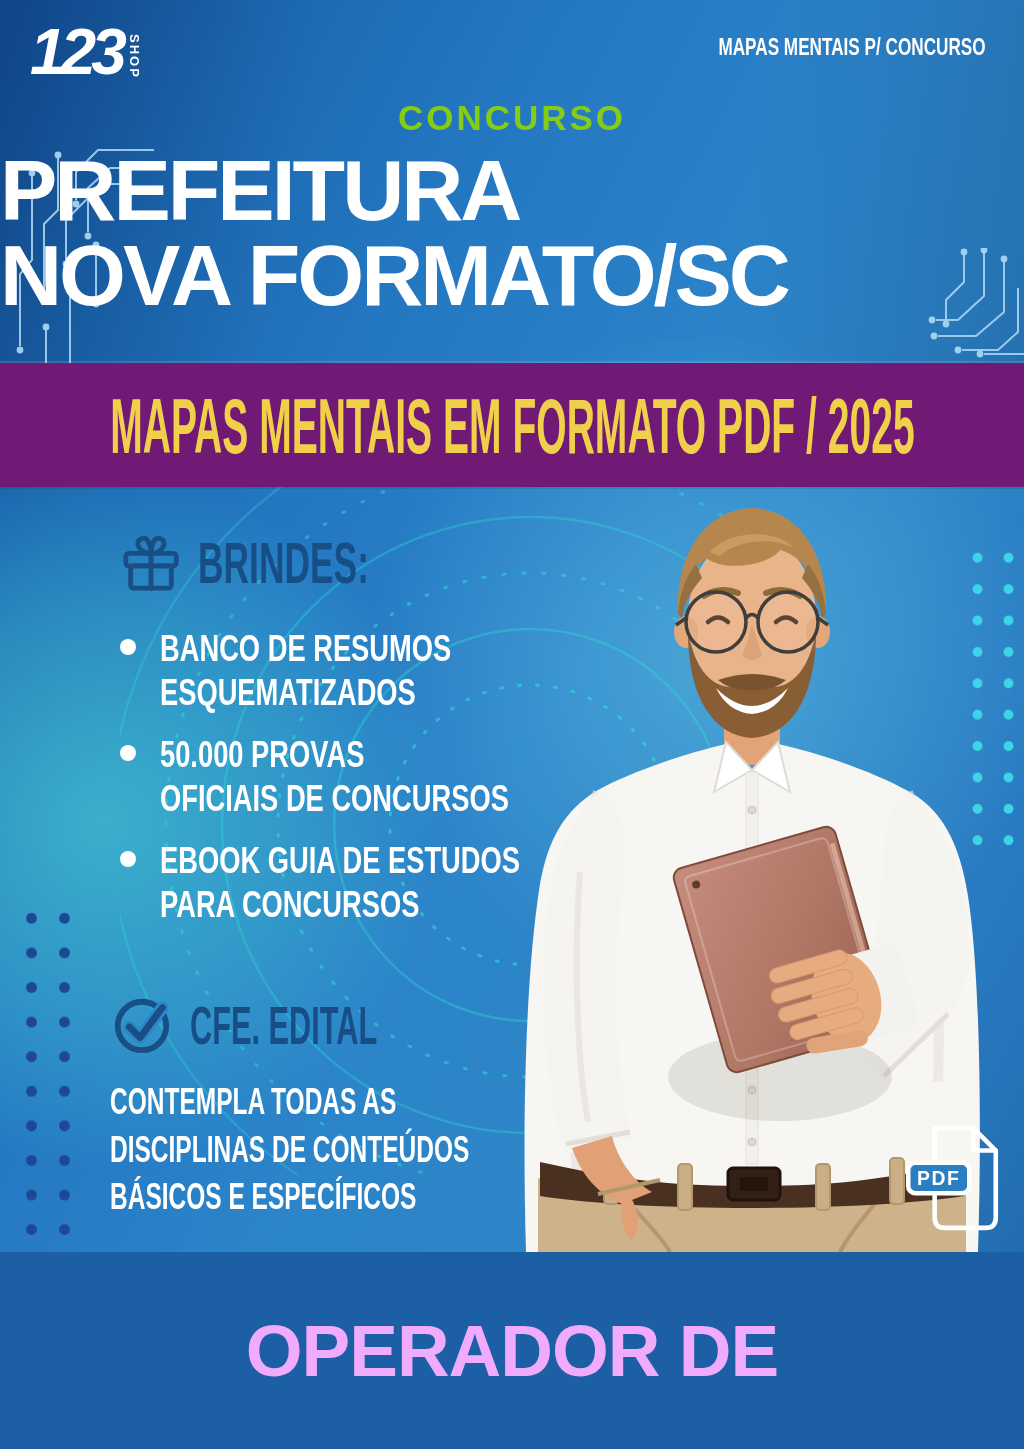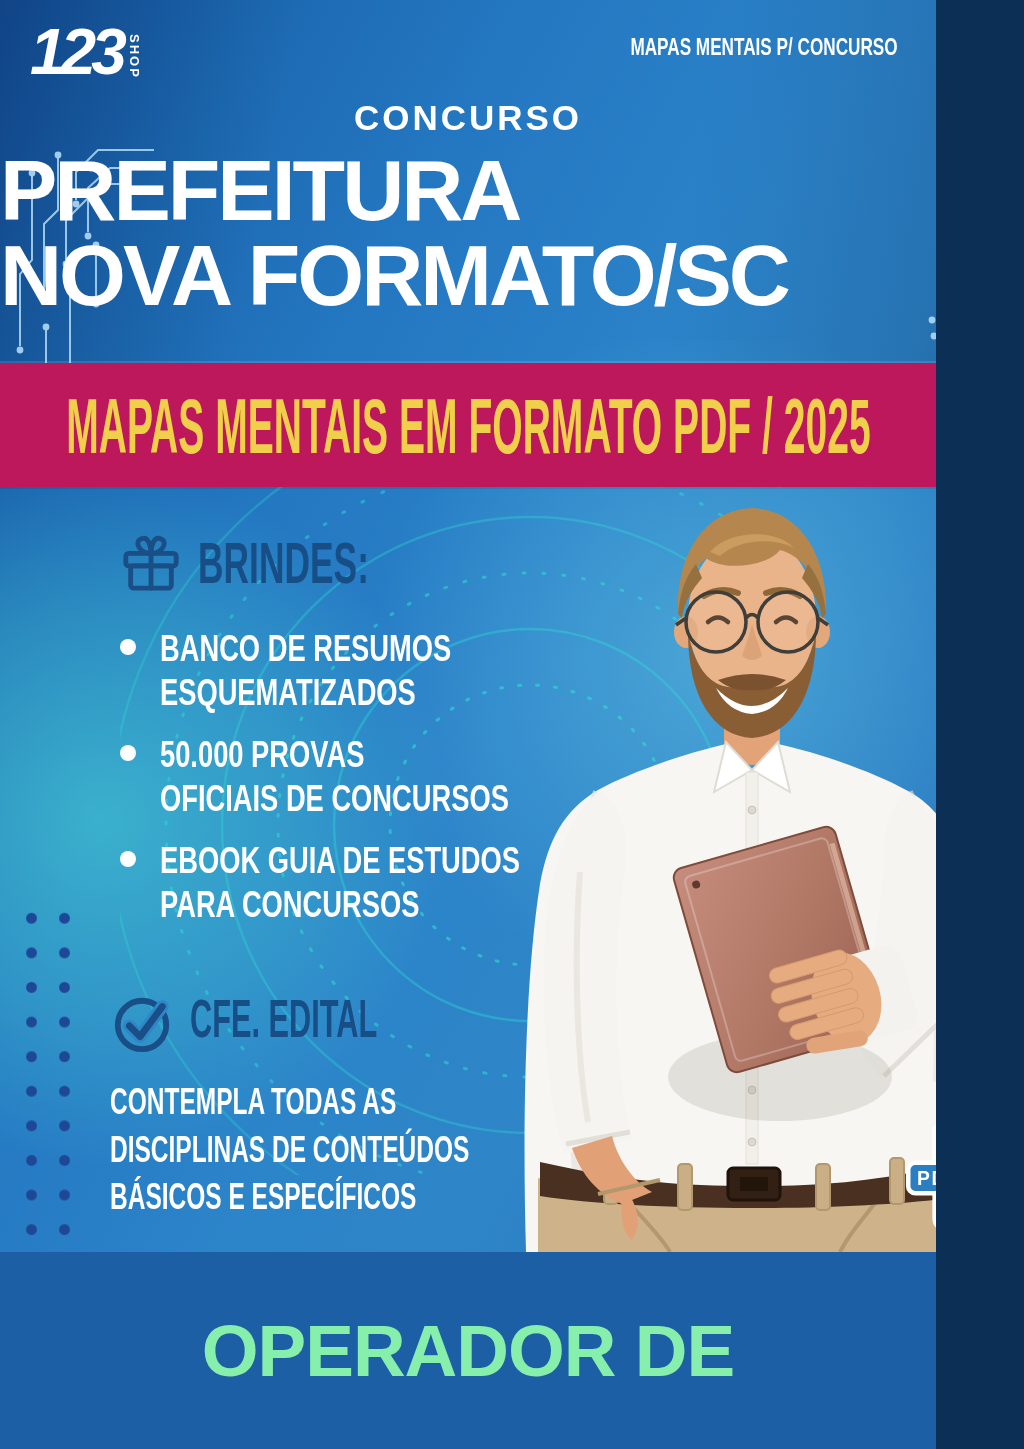--- a/index.html
+++ b/index.html
@@ -1,78 +1,78 @@
 <!DOCTYPE html>
 <html><head>
 <meta charset="utf-8">
 <style>
   html,body{margin:0;padding:0;background:#0c2f55;}
   .poster{
-    position:relative;width:936px;height:1449px;overflow:hidden;
+    position:relative;width:1024px;height:1449px;overflow:hidden;
     font-family:"Liberation Sans",sans-serif;
     -webkit-font-smoothing:antialiased;
   }
   
   .bg-base{position:absolute;inset:0;
     background:linear-gradient(118deg,#14519A 0%,#1C68B0 15%,#2478C2 32%,#2C84C9 52%,#2E86C8 64%,#2A7CC2 80%,#1F66AA 100%);}
   .bg-glow-left{position:absolute;left:-250px;top:470px;width:700px;height:700px;pointer-events:none;
     background:radial-gradient(circle,rgba(74,214,212,0.60) 0%,rgba(74,214,212,0.28) 42%,rgba(74,214,212,0) 70%);}
   .bg-glow-center{position:absolute;left:330px;top:340px;width:760px;height:640px;pointer-events:none;
     background:radial-gradient(circle,rgba(118,214,236,0.38) 0%,rgba(118,214,236,0) 68%);}
   .bg-top-dark{position:absolute;top:0;left:0;width:100%;height:370px;pointer-events:none;
     background:linear-gradient(100deg,rgba(8,40,92,0.30) 0%,rgba(8,40,92,0) 30%,rgba(8,40,92,0) 72%,rgba(8,40,92,0.22) 100%);}
   
   .cond{display:inline-block;white-space:nowrap;font-weight:bold;}
   
   .logo{position:absolute;left:30px;top:24px;display:flex;align-items:flex-start;color:#fff;}
   .logo-number{font-size:64px;line-height:0.9;font-weight:bold;font-style:italic;letter-spacing:-5px;}
   .logo-sub{writing-mode:vertical-rl;font-size:13px;font-weight:bold;letter-spacing:2px;margin-left:5px;margin-top:10px;}
   .tagline{position:absolute;top:34px;right:38px;color:#fff;font-size:22px;
     transform:scale(0.78,1.06);transform-origin:right top;}
-  .kicker{position:absolute;top:98px;width:100%;text-align:center;color:#ffffff;
+  .kicker{position:absolute;top:98px;width:100%;text-align:center;color:#84cc16;
     font-size:35px;font-weight:bold;letter-spacing:3px;}
   .title{position:absolute;top:148px;width:100%;color:#FFFFFF;
     font-weight:bold;font-size:86px;line-height:0.99;letter-spacing:-3px;}
   .title span{display:block;}
   
-  .stripe{position:absolute;top:363px;left:0;width:100%;height:124px;background:#be185d;
+  .stripe{position:absolute;top:363px;left:0;width:100%;height:124px;background:#701a75;
     display:flex;align-items:center;justify-content:center;
     box-shadow:0 -2px 0 rgba(255,255,255,0.12),0 2px 0 rgba(0,0,0,0.08);}
   .stripe-text{color:#F0D04A;font-size:62px;transform:scale(0.63,1.26);}
   
   .benefits{position:absolute;left:120px;top:530px;}
   .benefits-head{display:flex;align-items:center;gap:16px;height:66px;}
   .benefits-head .txt{color:#174E86;font-size:52px;transform:scale(0.68,1.12);transform-origin:left center;}
   .bullets{list-style:none;margin:30px 0 0 0;padding:0;}
   .bullets li{position:relative;padding-left:40px;margin-bottom:24px;}
   .bullets li::before{content:"";position:absolute;left:0;top:13px;width:16px;height:16px;border-radius:50%;background:#FFFFFF;}
   .bullet-text{color:#FFFFFF;font-size:35px;line-height:1.17;font-weight:bold;
     transform:scale(0.78,1.08);transform-origin:left top;}
   .bullet-text span{display:block;white-space:nowrap;}
   
   .edital{position:absolute;left:110px;top:992px;}
-  .edital-head{display:flex;gap:16px;height:66px;}
+  .edital-head{display:flex;align-items:center;gap:16px;height:66px;}
   .edital-head .txt{color:#174E86;font-size:48px;transform:scale(0.64,1.12);transform-origin:left center;}
   .edital-lines{margin-top:20px;color:#FFFFFF;font-size:35px;line-height:1.28;font-weight:bold;
     transform:scale(0.70,1.06);transform-origin:left top;}
   .edital-lines span{display:block;white-space:nowrap;}
   
   .deco{position:absolute;pointer-events:none;}
   .dots-left{left:12px;top:896px;width:66px;height:348px;
     background-image:radial-gradient(circle,#1E4896 4.6px,rgba(30,72,150,0.85) 5px,transparent 6px);
     background-size:33px 34.6px;background-position:3px 5px;}
   .dots-right{left:960px;top:538px;width:64px;height:312px;
     background-image:radial-gradient(circle,#3BD5E6 4.4px,transparent 5.4px);
     background-size:31px 31.4px;background-position:2px 4px;}
   
   .pdf-badge{position:absolute;left:903px;top:1122px;}
   
   .footer{position:absolute;left:0;top:1252px;width:100%;height:197px;background:#1D5FA5;
     display:flex;align-items:center;justify-content:center;}
-  .footer-title{color:#86efac;font-weight:bold;font-size:73px;line-height:1.04;letter-spacing:-1px;text-align:center;}
+  .footer-title{color:#f0abfc;font-weight:bold;font-size:73px;line-height:1.04;letter-spacing:-1px;text-align:center;}
   .footer-title span{display:block;}
   
   .man{position:absolute;left:480px;top:492px;width:544px;height:760px;}
   .rings{position:absolute;left:120px;top:455px;width:660px;height:720px;pointer-events:none;}
 </style>
 </head>
 <body>
 
 <div class="poster">
 

